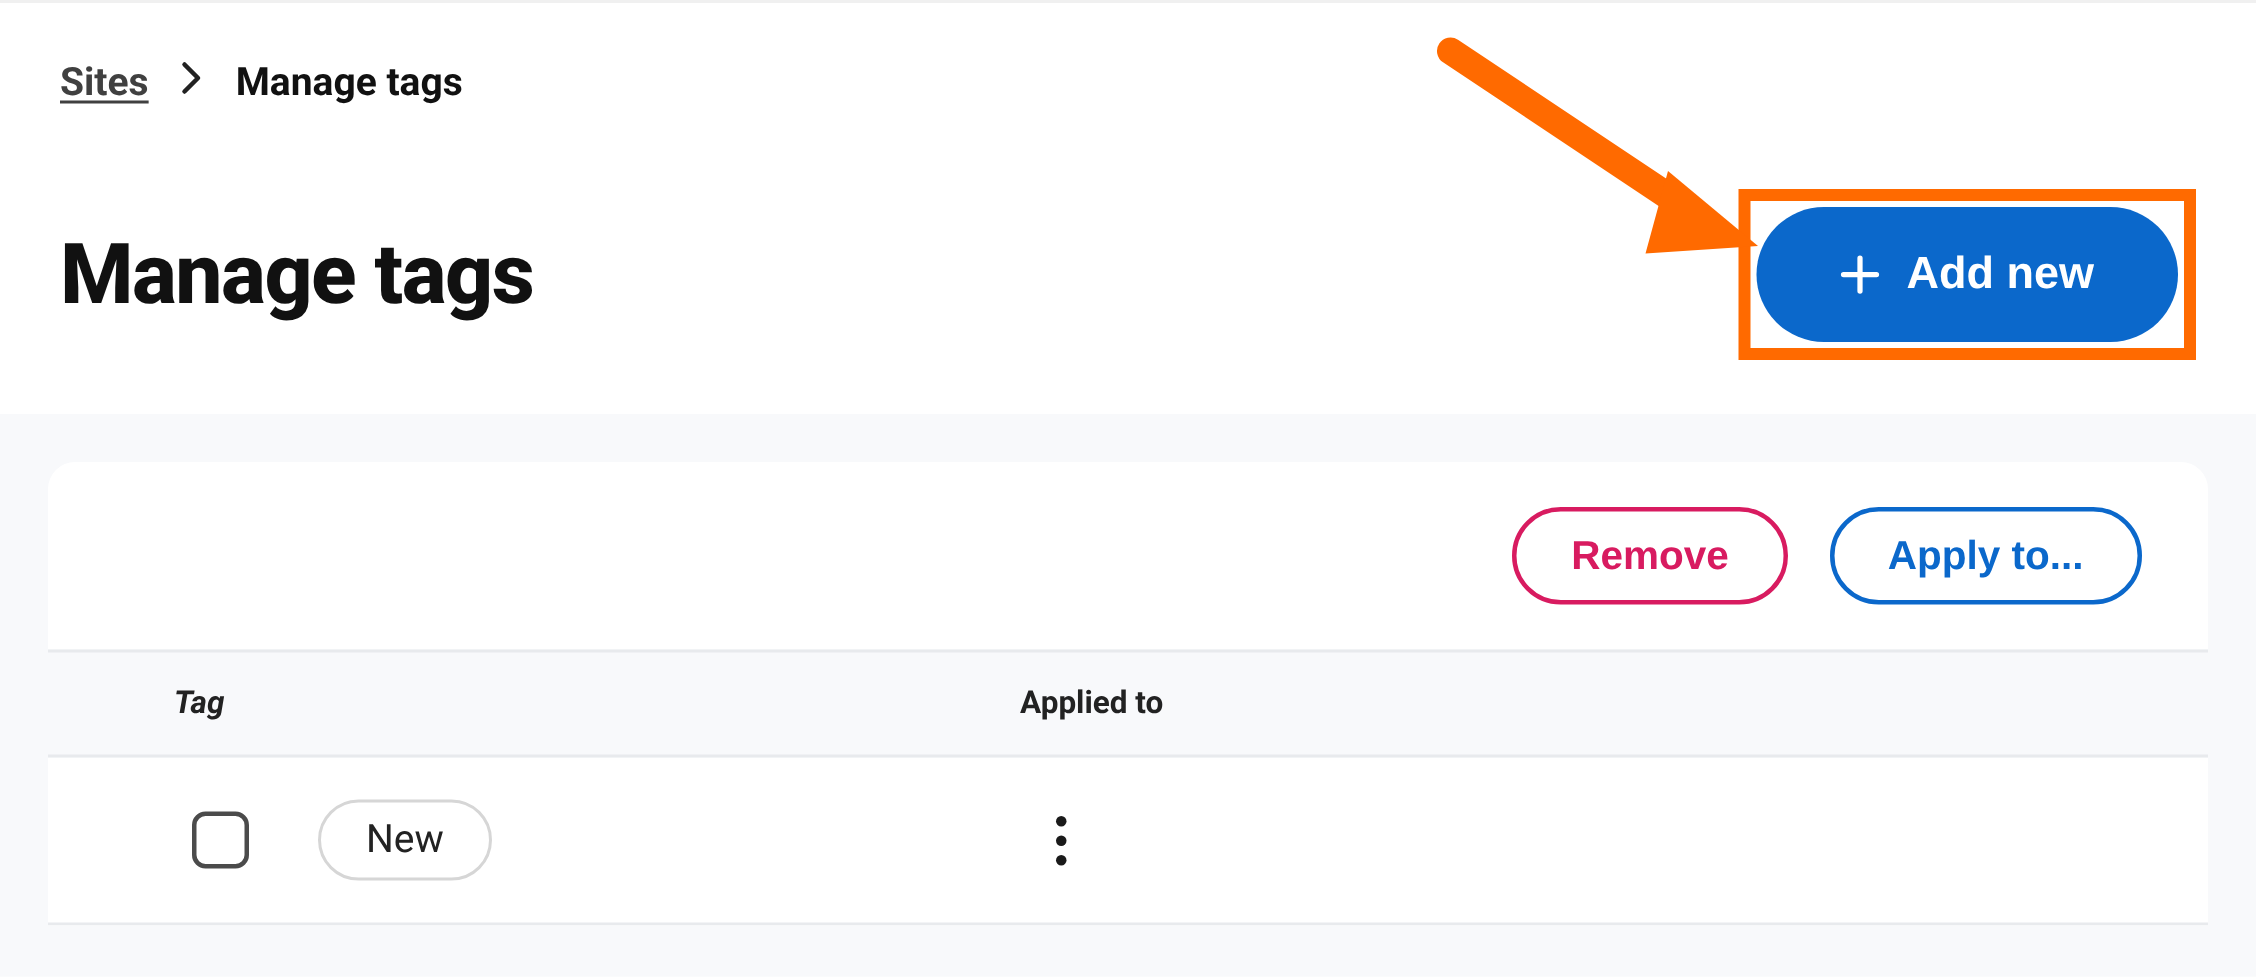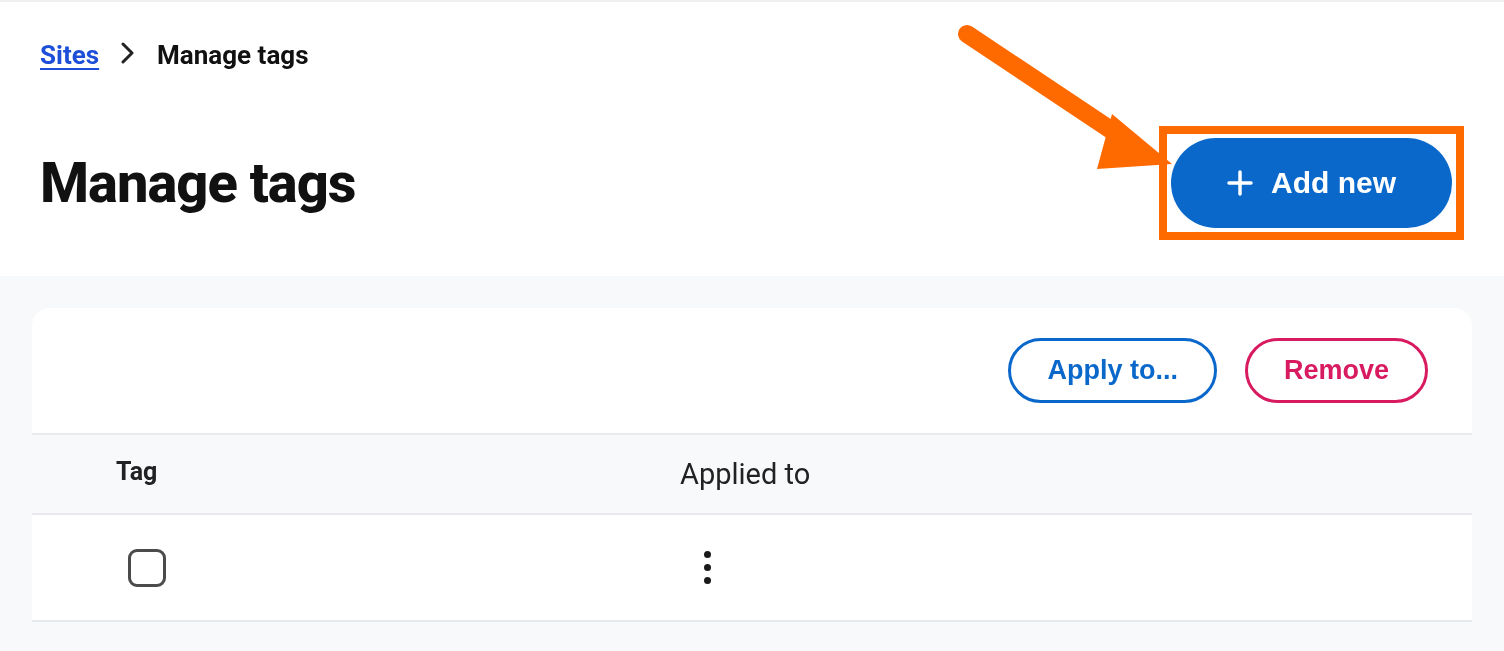--- a/index.html
+++ b/index.html
@@ -24,21 +24,21 @@
     }
     .breadcrumb {
       display: flex;
       align-items: center;
       gap: 22px;
       font-size: 26px;
       font-weight: 700;
       margin-bottom: 56px;
     }
     .breadcrumb-link {
-      color: #1d4ed8;
+      color: #404040;
       text-decoration: underline;
       text-underline-offset: 4px;
       cursor: pointer;
     }
     .breadcrumb-sep {
       color: #222;
       font-size: 22px;
       font-weight: 400;
     }
     .breadcrumb-current {
@@ -124,28 +124,29 @@
     .table-header {
       display: flex;
       background: #f8f9fb;
       border-top: 2px solid #e8eaed;
       border-bottom: 2px solid #e8eaed;
       padding: 22px 0;
     }
     .col-tag {
       width: 620px;
       padding-left: 84px;
-      font-size: 25px;
-      font-weight: 700;
-      color: #222;
+      font-size: 21px;
+      font-weight: 700;
+      color: #222;
+      font-style: italic;
     }
     .col-applied {
       flex: 1;
-      font-size: 29px;
-      font-weight: 400;
+      font-size: 21px;
+      font-weight: 700;
       color: #222;
       padding-left: 28px;
     }
     .col-actions {
       width: 110px;
     }
     .table-row {
       display: flex;
       align-items: center;
       padding: 28px 0;
@@ -244,34 +245,35 @@
         </span>
         <span>Add new</span>
       </button>
     </div>
   </div>
 </div>
 
 <div class="content-area">
   <div class="card">
     <div class="actions-bar">
+      <button class="pill-btn remove-btn">Remove</button>
       <button class="pill-btn apply-btn">Apply to...</button>
-      <button class="pill-btn remove-btn">Remove</button>
     </div>
 
     <div class="table-wrapper">
       <div class="table-header">
         <div class="col-tag">Tag</div>
         <div class="col-applied">Applied to</div>
         <div class="col-actions"></div>
       </div>
 
       <div class="table-row">
         <div class="cell-tag">
           <div class="checkbox"></div>
+          <span class="tag-chip">New</span>
         </div>
         <div class="cell-actions">
           <button class="kebab-btn">
             <span class="kebab-dot"></span>
             <span class="kebab-dot"></span>
             <span class="kebab-dot"></span>
           </button>
         </div>
       </div>
     </div>

